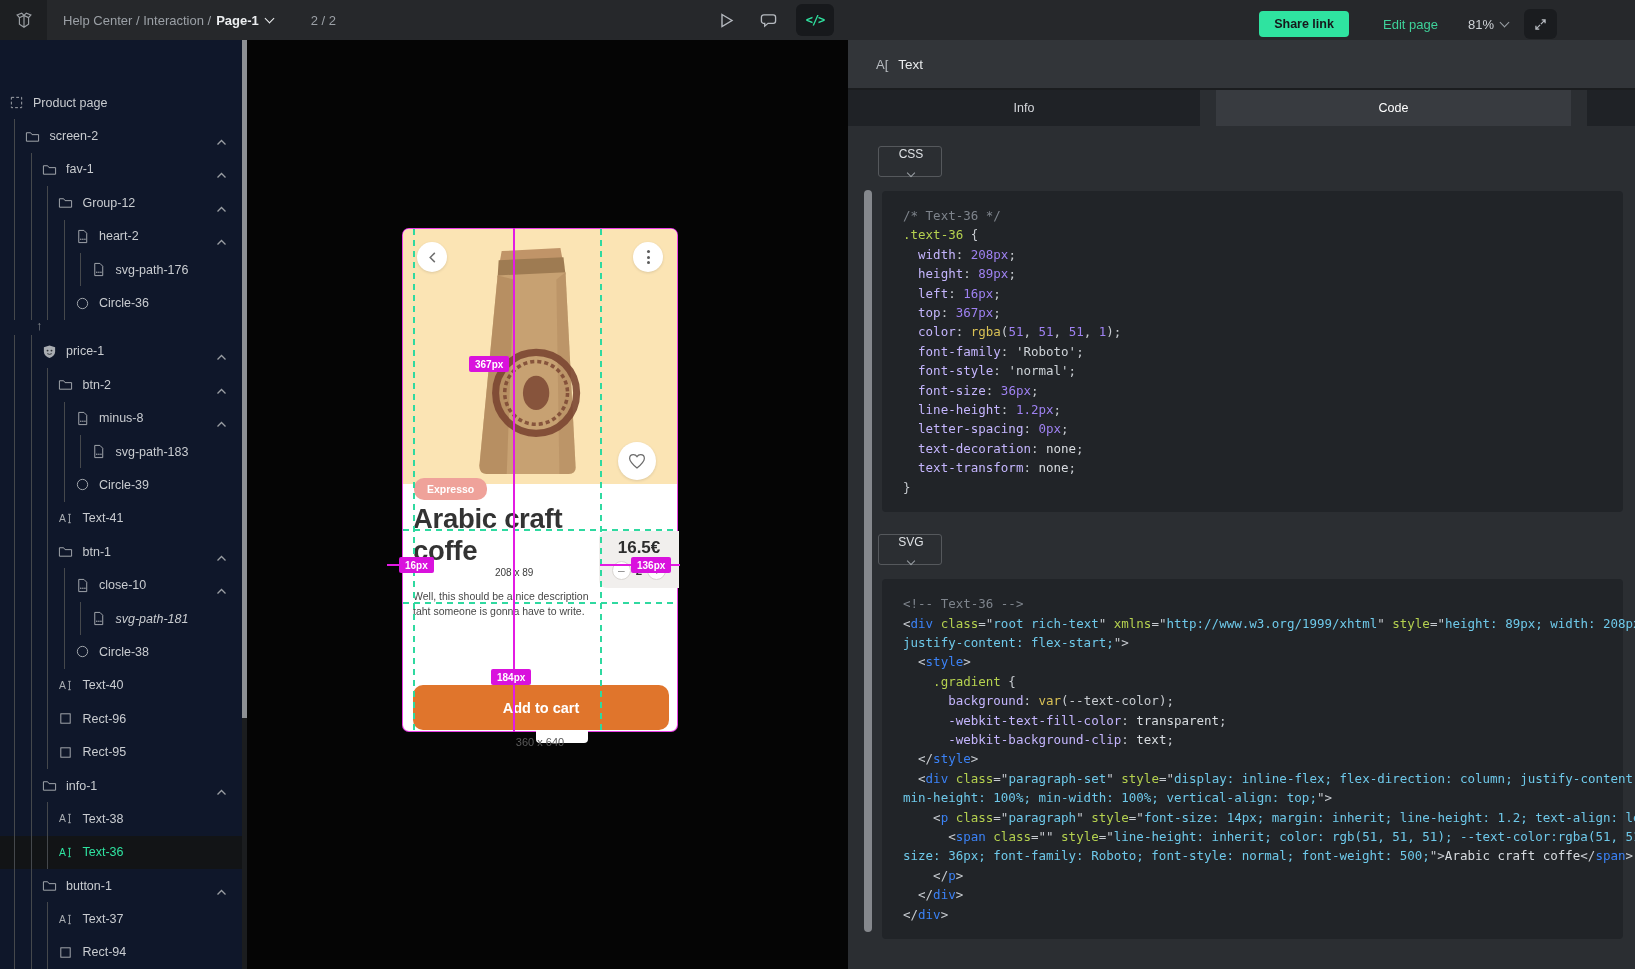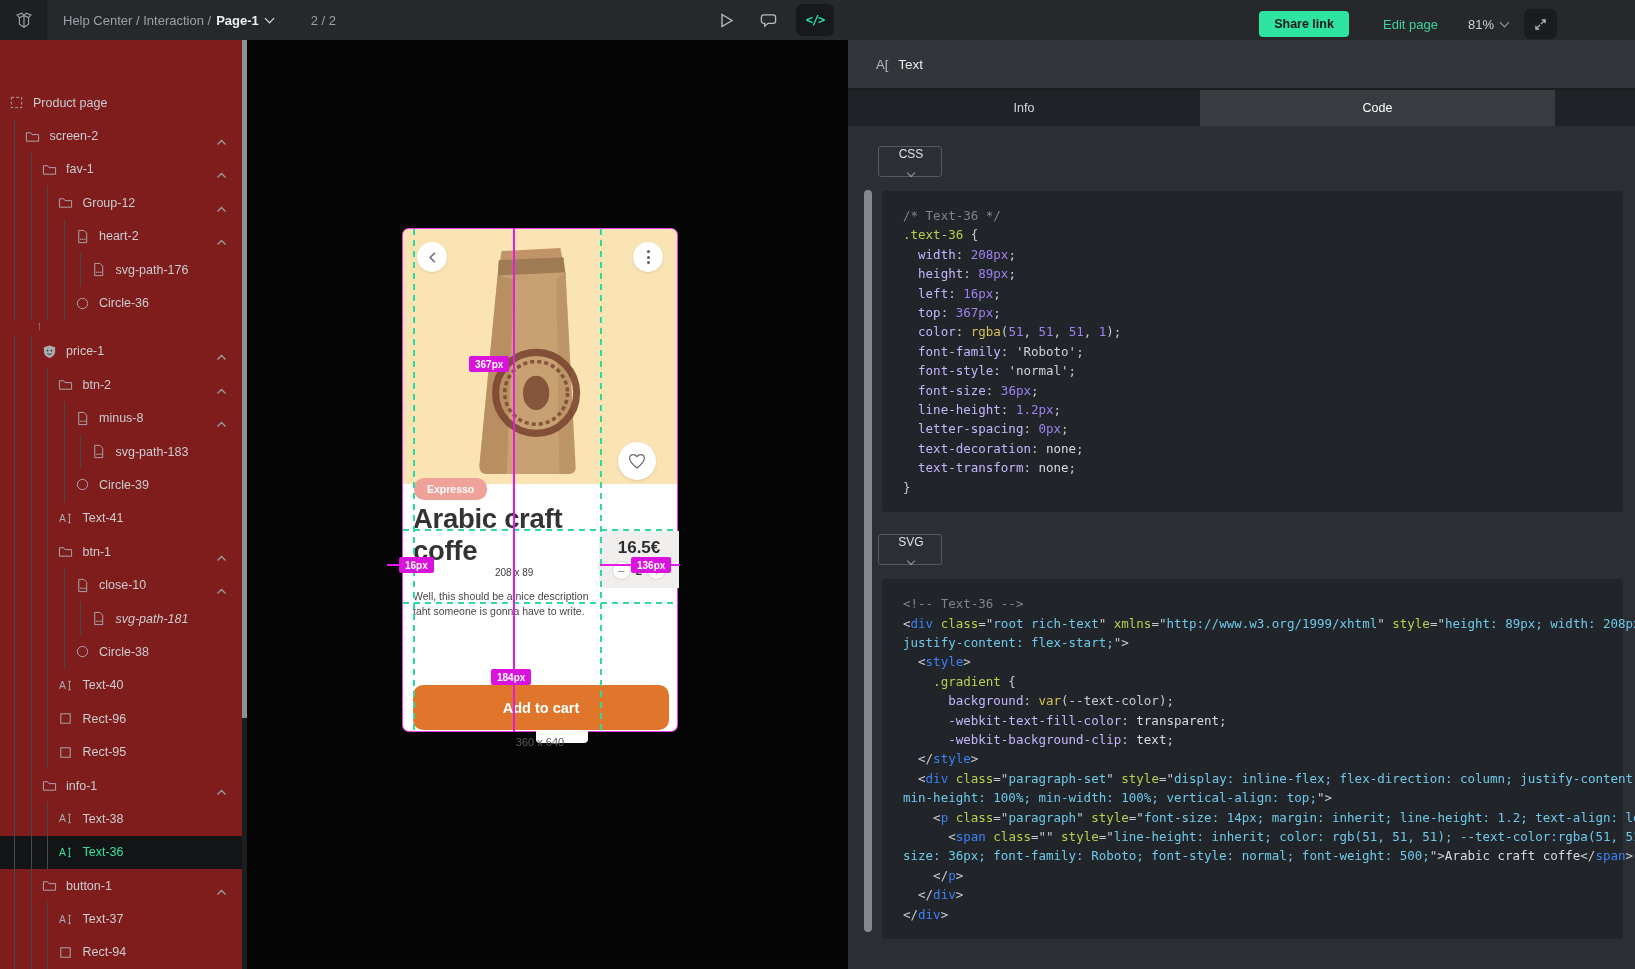--- a/index.html
+++ b/index.html
@@ -28,21 +28,21 @@
   .share-btn { width:90px; height:26px; background:#2fe3a0; border:none; border-radius:4px;
     color:#16181b; font-size:12.5px; font-weight:700; cursor:pointer; font-family:inherit; }
   .edit-link { margin-left:34px; color:#3ed29a; font-size:13px; cursor:pointer; }
   .zoom-ctl { margin-left:30px; color:#cfd3d7; font-size:13px; display:flex; align-items:center; cursor:pointer; }
   .zoom-ctl .chev { border-color:#9ba0a6; }
   .fs-btn { margin-left:16px; width:33px; height:30px; background:#1a1c1f; border-radius:6px;
     display:flex; align-items:center; justify-content:center; cursor:pointer; }
   .fs-btn svg { width:15px; height:15px; stroke:#b6bac0; fill:none; stroke-width:1.5; }
 
   
-  #sidebar { position:absolute; left:0; top:40px; width:247px; height:929px; background:#7f1d1d; overflow:hidden; }
+  #sidebar { position:absolute; left:0; top:40px; width:247px; height:929px; background:#0f172a; overflow:hidden; }
   #tree { padding-top:46px; }
   .tree-row { position:relative; height:33.4px; display:flex; align-items:center; cursor:pointer; }
   .tree-row .guide { position:absolute; top:0; bottom:0; width:1px; background:#45484c; }
   .t-icon { width:16px; height:16px; display:flex; align-items:center; justify-content:center;
     color:#a9adb2; flex:0 0 16px; }
   .t-icon svg { width:15px; height:15px; }
   .t-label { margin-left:9px; font-size:12.5px; color:#c9ccd0; white-space:nowrap; }
   .t-chev { position:absolute; right:20px; width:11px; height:8px; color:#9a9ea3; }
   .t-chev svg { width:11px; height:7px; }
   .tree-row.selected { background:#121416; }
@@ -92,21 +92,21 @@
   .mlabel { position:absolute; background:#d912dd; color:#fff; font-size:10px; font-weight:700;
     padding:2.5px 6px; border-radius:2px; z-index:6; }
 
   
   #inspector { position:absolute; left:848px; top:40px; width:787px; height:929px; background:#2b2e32;
     display:flex; flex-direction:column; }
   .insp-header { height:50px; background:#323539; border-bottom:2px solid #1b1d1f; display:flex;
     align-items:center; padding-left:28px; }
   .text-icon { color:#b9bdc2; font-size:13px; letter-spacing:0; }
   .insp-title { color:#e8eaec; font-size:13.5px; margin-left:10px; }
-  .tabs { height:36px; display:flex; }
+  .tabs { height:36px; display:flex;gap:16px; }
   .tab { display:flex; align-items:center; justify-content:center; font-size:12.5px; cursor:pointer; }
   .tab-info { flex:0 0 352px; background:#1f2226; color:#d3d6da; }
   .tab-code { flex:0 0 355px; background:#383b40; color:#fff; }
   .tab-fill { flex:1; background:#1f2226; }
   .insp-content { position:relative; flex:1; padding-top:14px; overflow:hidden; }
   .panel-thumb { position:absolute; left:16px; top:64px; width:8px; height:742px; background:#85888d;
     border-radius:4px; cursor:pointer; }
   .lang-select { width:64px; height:31px; margin:6px 0 14px 30px; border:1px solid #55585c; border-radius:3px;
     background:transparent; color:#dfe2e5; font-size:12px; display:flex; align-items:center;
     justify-content:space-between; padding:0 9px 0 11px; cursor:pointer;flex-direction:column; }

